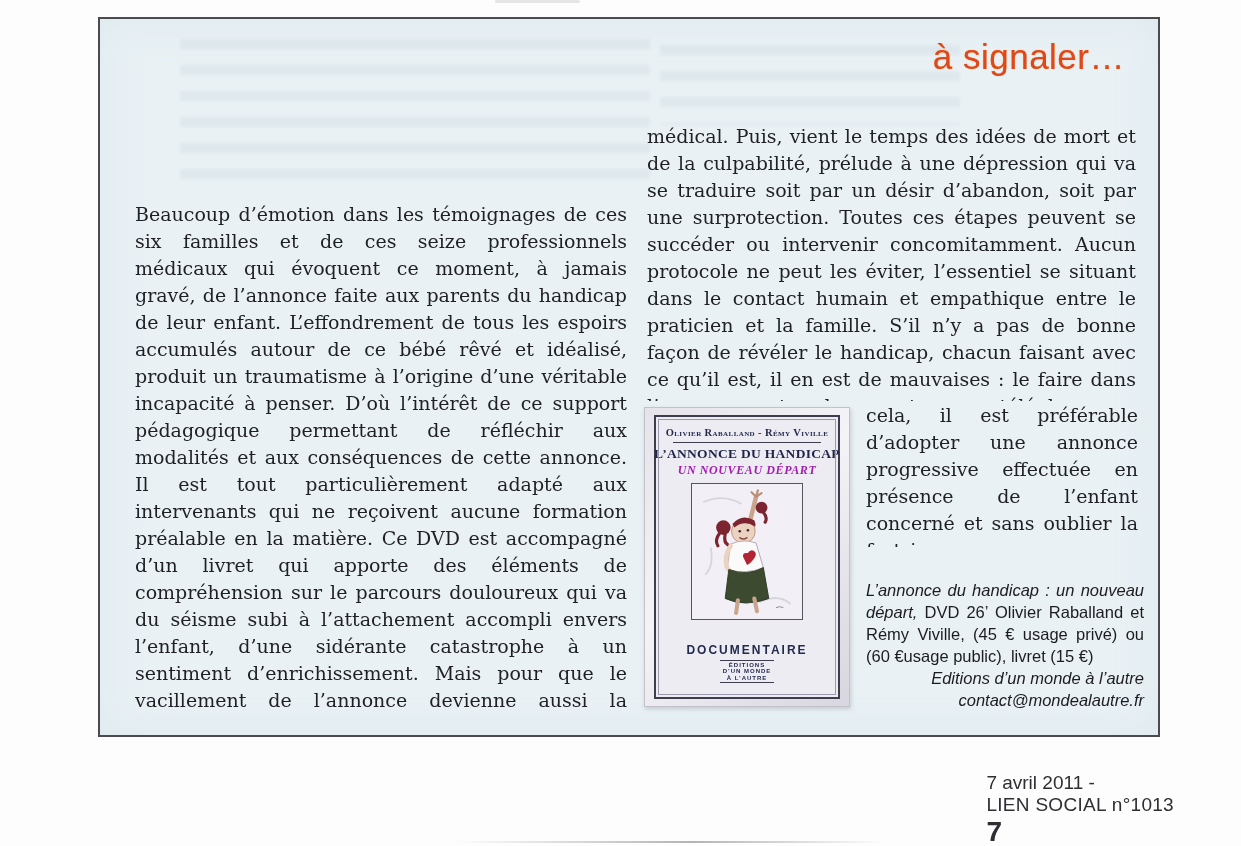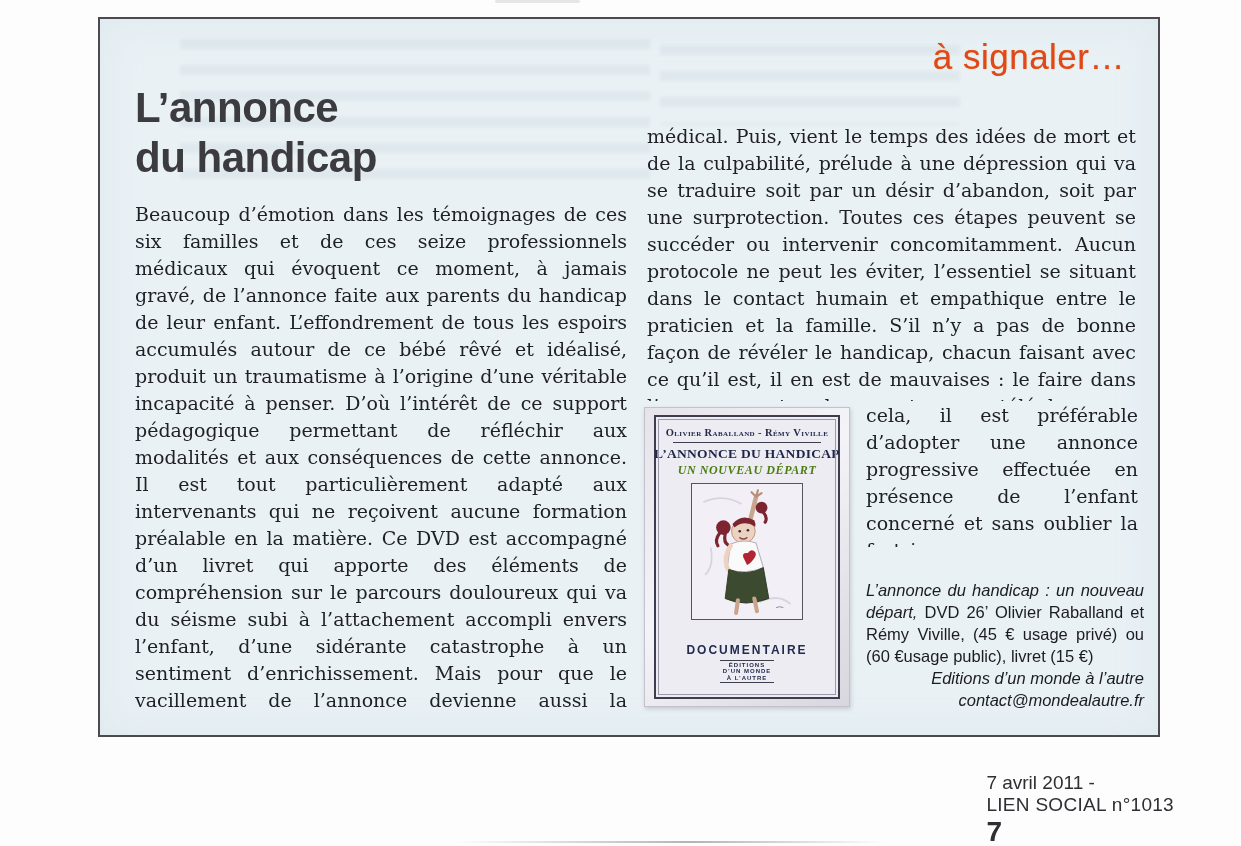--- a/index.html
+++ b/index.html
@@ -62,21 +62,21 @@
     font-weight:bold; font-size:10.5px; letter-spacing:.4px; color:#222a4e;
     white-space:nowrap; margin-top:2px;
   }
   .dvd-rule { width:88%; border-top:1px solid #3d3d4e; margin:4px 0 3px; }
   .dvd-title {
     font-family:"Liberation Serif",serif; font-weight:bold;
     font-size:13.5px; letter-spacing:.3px; color:#1e2547; white-space:nowrap;
   }
   .dvd-subtitle {
     font-family:"Liberation Serif",serif; font-weight:bold; font-style:italic;
-    font-size:12px; letter-spacing:.6px; color:#4d7c0f; margin-top:1px;
+    font-size:12px; letter-spacing:.6px; color:#a21caf; margin-top:1px;
   }
   .dvd-art {
     margin-top:5px; border:1px solid #55555f; background:#f2f0f6;
     width:112px; height:148px; display:block;
   }
   .dvd-genre {
     font-family:Liberation Sans, sans-serif; font-weight:bold;
     font-size:12px; letter-spacing:2px; color:#222a4e; margin-top:23px;
   }
   .dvd-publisher {
@@ -114,24 +114,20 @@
 <div class="scan">
 
   <div class="smudge-top"></div>
 
   <div class="page-box">
     <div class="bleed b1"></div>
     <div class="bleed b2"></div>
 
     <div class="signaler">à signaler…</div>
 
-    <div class="article-title">
-      <div>L’annonce</div>
-      <div>du handicap</div>
-    </div>
 
     <div class="col-left body-serif">Beaucoup d’émotion dans les témoignages de ces six familles et de ces seize professionnels médicaux qui évoquent ce moment, à jamais gravé, de l’annonce faite aux parents du handicap de leur enfant. L’effondrement de tous les espoirs accumulés autour de ce bébé rêvé et idéalisé, produit un traumatisme à l’origine d’une véritable incapacité à penser. D’où l’intérêt de ce support pédagogique permettant de réfléchir aux modalités et aux conséquences de cette annonce. Il est tout particulièrement adapté aux intervenants qui ne reçoivent aucune formation préalable en la matière. Ce DVD est accompagné d’un livret qui apporte des éléments de compréhension sur le parcours douloureux qui va du séisme subi à l’attachement accompli envers l’enfant, d’une sidérante catastrophe à un sentiment d’enrichissement. Mais pour que le vacillement de l’annonce devienne aussi la matrice d’un nouveau départ, il faut passer par un certain nombre de mécanismes de défense : le déni d’abord, assez vite suivi par la colère, la révolte et l’agressivité envers le corps</div>
 
     <div class="col-right-top body-serif">médical. Puis, vient le temps des idées de mort et de la culpabilité, prélude à une dépression qui va se traduire soit par un désir d’abandon, soit par une surprotection. Toutes ces étapes peuvent se succéder ou intervenir concomitamment. Aucun protocole ne peut les éviter, l’essentiel se situant dans le contact humain et empathique entre le praticien et la famille. S’il n’y a pas de bonne façon de révéler le handicap, chacun faisant avec ce qu’il est, il en est de mauvaises : le faire dans l’urgence, entre deux portes, par téléphone, en présence de tiers étrangers non concernés… À tout</div>
 
     <div class="col-right-narrow body-serif">cela, il est préférable d’adopter une annonce progressive effectuée en présence de l’enfant concerné et sans oublier la fratrie.</div>
 
     <div class="dvd-photo">
       <div class="dvd-cover">
         <div class="inner-frame"></div>

